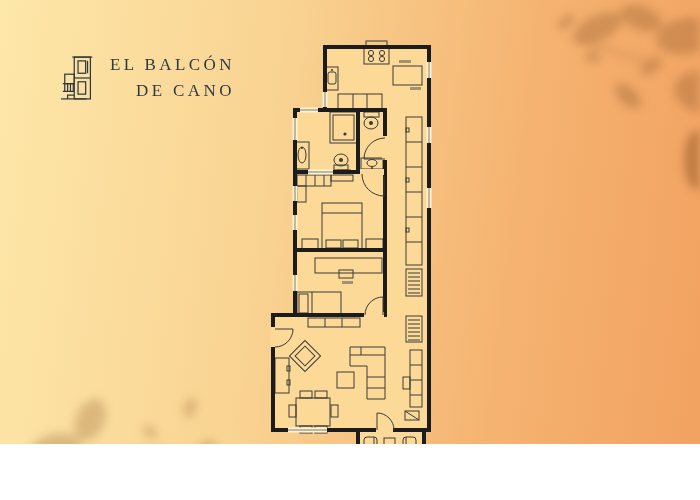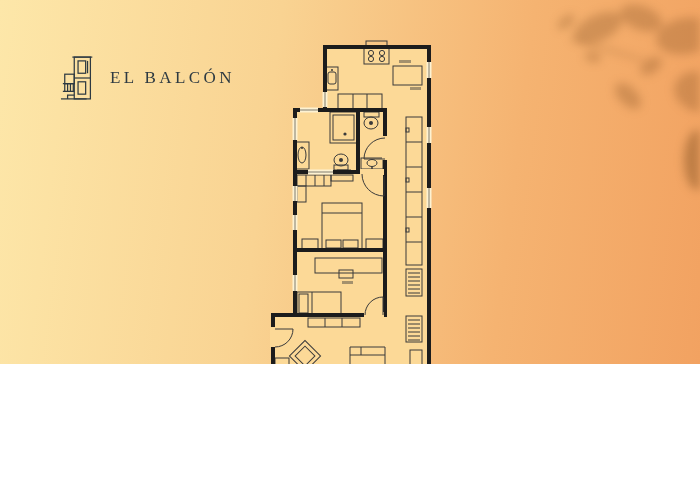--- a/index.html
+++ b/index.html
@@ -2,21 +2,21 @@
 <html style="--bg_left: #fde7a9; --bg_mid: #f9d392; --bg_right: #f2a261; --leaf_shadow: #8a5526; --wall: #1c1c1c; --floor: #fcd997; --furniture_line: #3a3a3a; --window: #fdf2d2; --text: #2e3a42;"><head>
 <meta charset="utf-8">
 <style>
   :root{
     --bg_left:#fde7a9; --bg_mid:#f9d392; --bg_right:#f2a261;
     --leaf_shadow:#8a5526; --wall:#1c1c1c; --floor:#fcd997;
     --furniture_line:#3a3a3a; --window:#fdf2d2; --text:#2e3a42;
   }
   html,body{margin:0;padding:0;}
   .canvas{
-    position:relative; width:700px; height:364px; overflow:hidden;
+    position:relative; width:700px; height:444px; overflow:hidden;
     background:linear-gradient(97deg, var(--bg_left) 0%, var(--bg_mid) 38%, #f5b371 72%, var(--bg_right) 100%);
     font-family:"Liberation Serif", serif;
   }
   .leaves{position:absolute; inset:0; filter:blur(5px);}
   .leaves ellipse, .leaves path{fill:var(--leaf_shadow);}
   .brand{position:absolute; left:60px; top:50px; display:flex; align-items:center; gap:12px;}
   .brand-logo{flex:0 0 auto;}
   .brand-logo path, .brand-logo rect, .brand-logo line{stroke:var(--text); fill:none; stroke-width:1.3;}
   .brand-text{display:flex; flex-direction:column; align-items:flex-end; color:var(--text);}
   .brand-line{font-size:17px; letter-spacing:3.4px; line-height:26px; white-space:nowrap;}
@@ -73,20 +73,21 @@
       <rect x="19" y="32" width="8" height="13"></rect>
       <path d="M29,10 V23"></path>
       <rect x="5" y="24" width="10" height="10"></rect>
       <path d="M3,34 H15 M3,42 H15"></path>
       <path d="M5,34 V42 M8,34 V42 M11,34 V42 M14,34 V42"></path>
       <path d="M1,50 H28"></path>
       <path d="M8,50 V46 H15"></path>
     </svg>
     <div class="brand-text">
       <span class="brand-line">EL BALCÓN</span>
+      <span class="brand-line">DE CANO</span>
     </div>
   </div>
 
   <svg class="plan" width="700" height="500" viewBox="0 0 700 500">
 
     <g>
       <rect class="floor" x="325" y="45" width="106" height="66"></rect>
       <rect class="floor" x="295" y="108" width="92" height="66"></rect>
       <rect class="floor" x="295" y="172" width="92" height="145"></rect>
       <rect class="floor" x="383" y="108" width="48" height="210"></rect>

